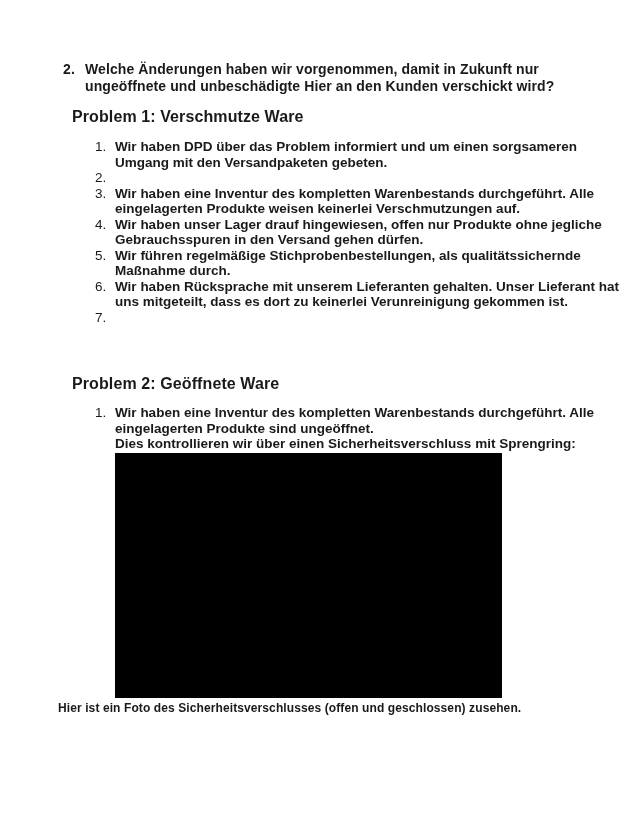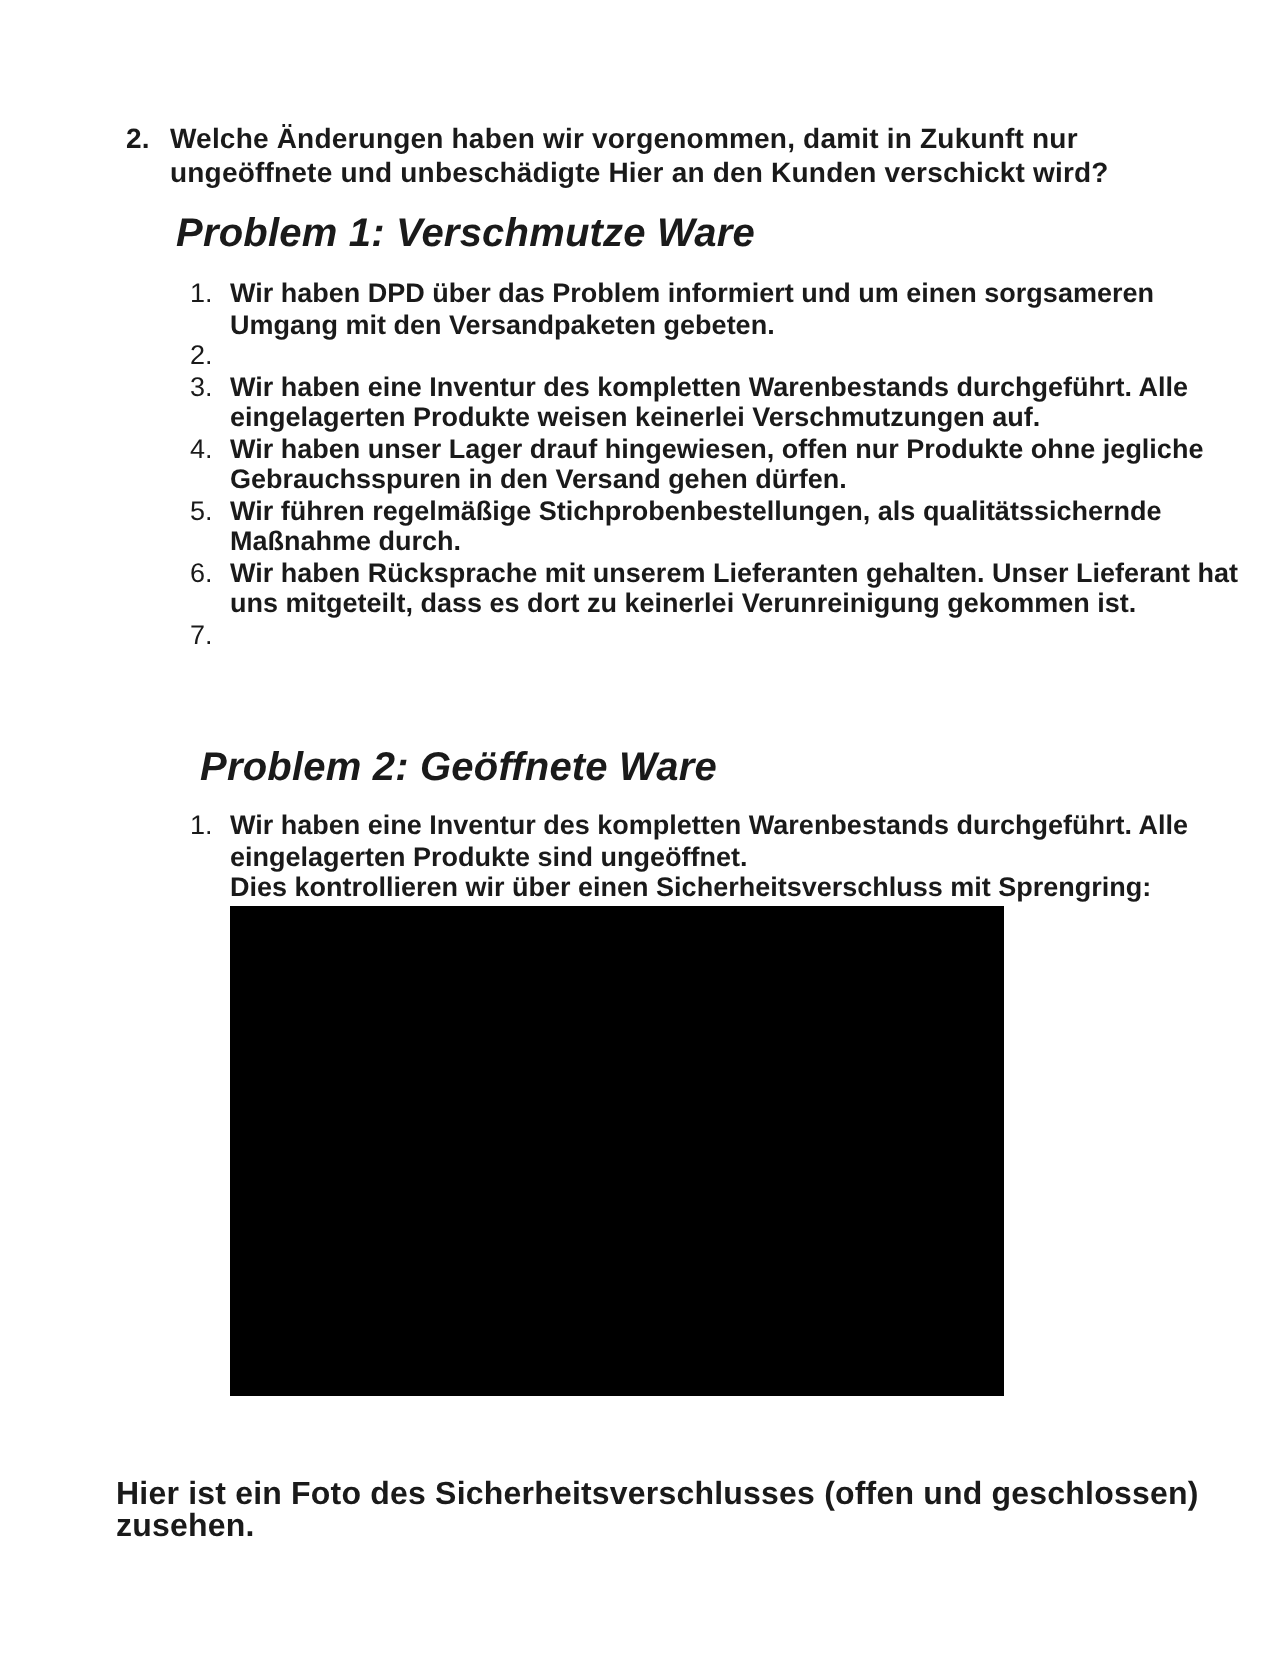--- a/index.html
+++ b/index.html
@@ -19,30 +19,29 @@
     top: 61px; left: 63px;
     display: flex;
     font-size: 14px;
     line-height: 16.5px;
     font-weight: bold;
     letter-spacing: 0.1px;
   }
   .question .qnum { width: 22px; flex: 0 0 22px; }
 
   .section-heading {
-    left: 88px;
+    left: 72px;
     margin: 0;
-    font-size: 20px;
+    font-size: 16px;
     line-height: 16px;
     font-weight: bold;
     letter-spacing: 0.1px;
-    font-style: italic;
   }
   #problem1-heading { top: 109px; }
-  #problem2-heading { top: 376px; margin-left: 12px; }
+  #problem2-heading { top: 376px; }
 
   .num-list {
     left: 95px;
     margin: 0; padding: 0;
     list-style: none;
     font-size: 13.5px;
     line-height: 15.5px;
   }
   #problem1-list { top: 139px; }
   #problem2-list { top: 405px; }
@@ -50,23 +49,23 @@
   .li-num { width: 20px; flex: 0 0 20px; }
   .li-text { white-space: pre; font-weight: bold; }
 
   .redacted-photo {
     top: 453px; left: 115px;
     width: 387px; height: 245px;
     background: #000000;
   }
 
   .caption {
-    top: 740px; left: 58px;
+    top: 700px; left: 58px;
     margin: 0;
-    font-size: 16px;
+    font-size: 12px;
     line-height: 16px;
     font-weight: bold;
     letter-spacing: 0.1px;
   }
 </style>
 </head>
 <body>
 
 <div class="page">
 

